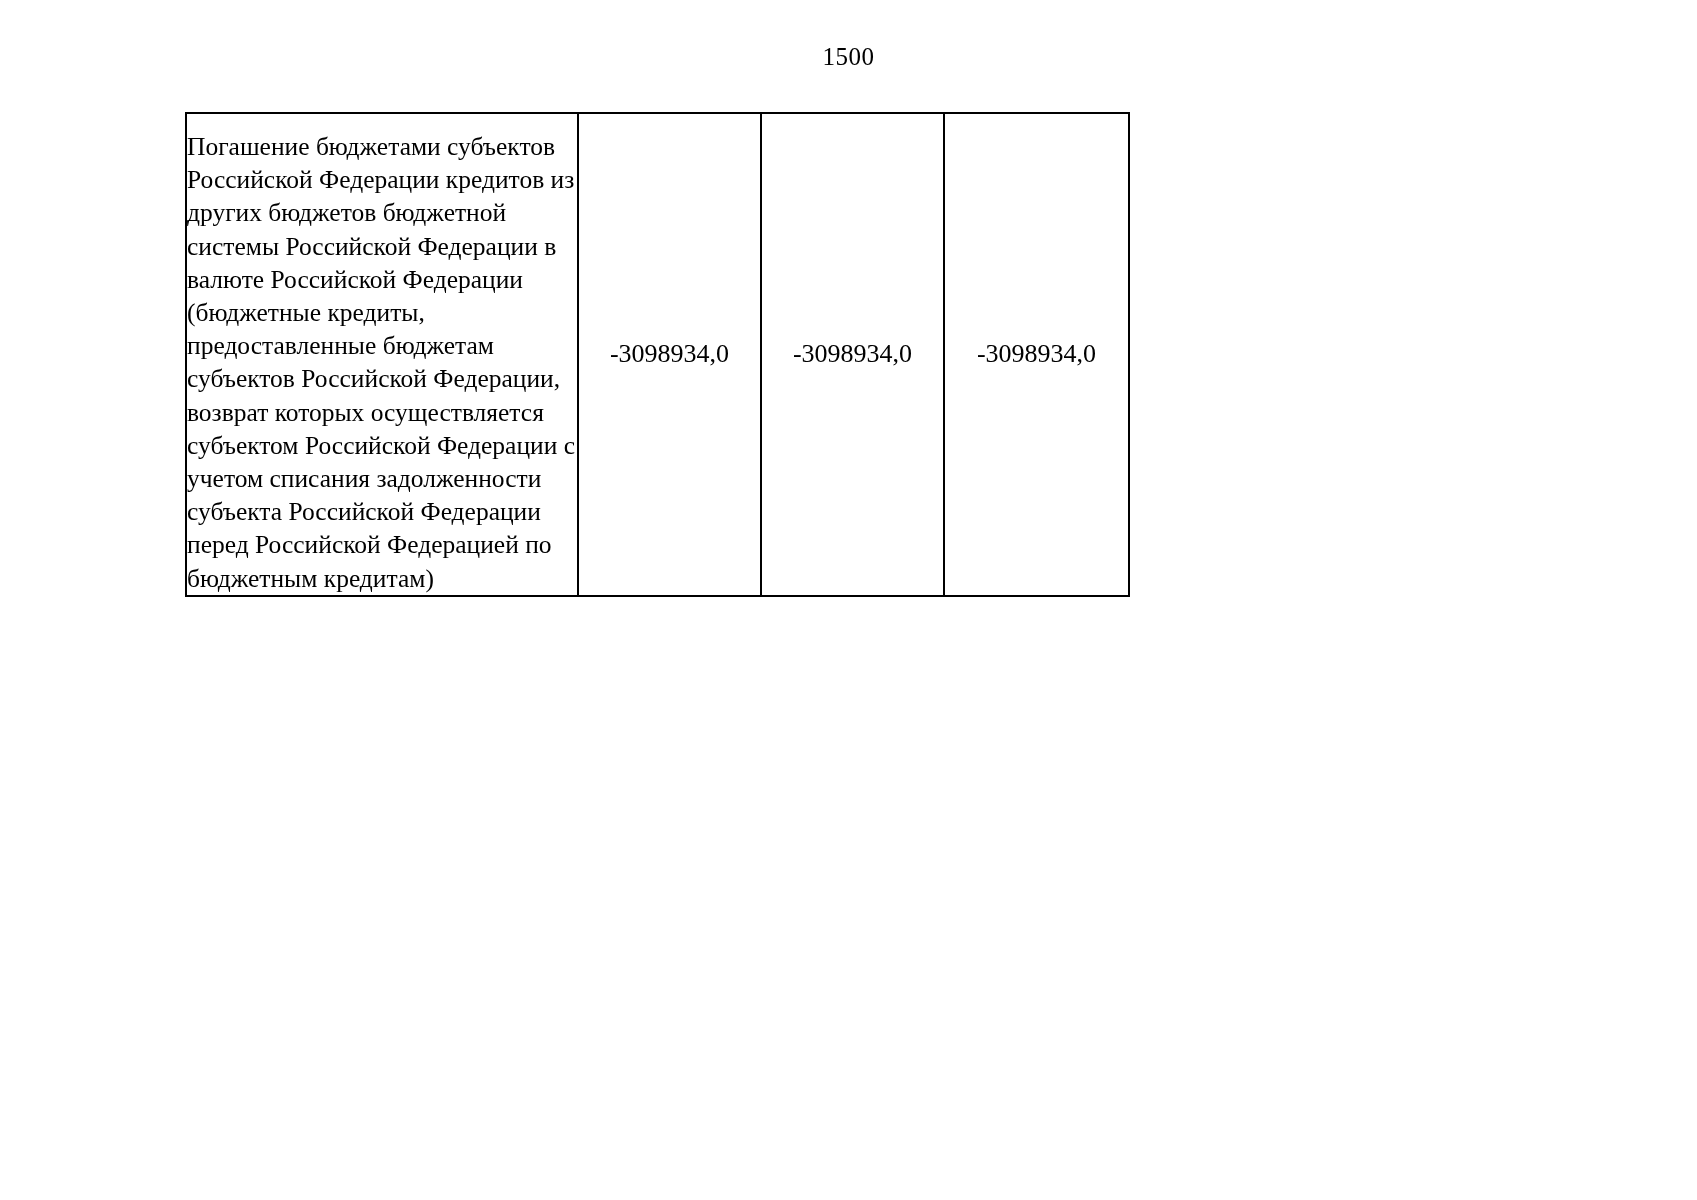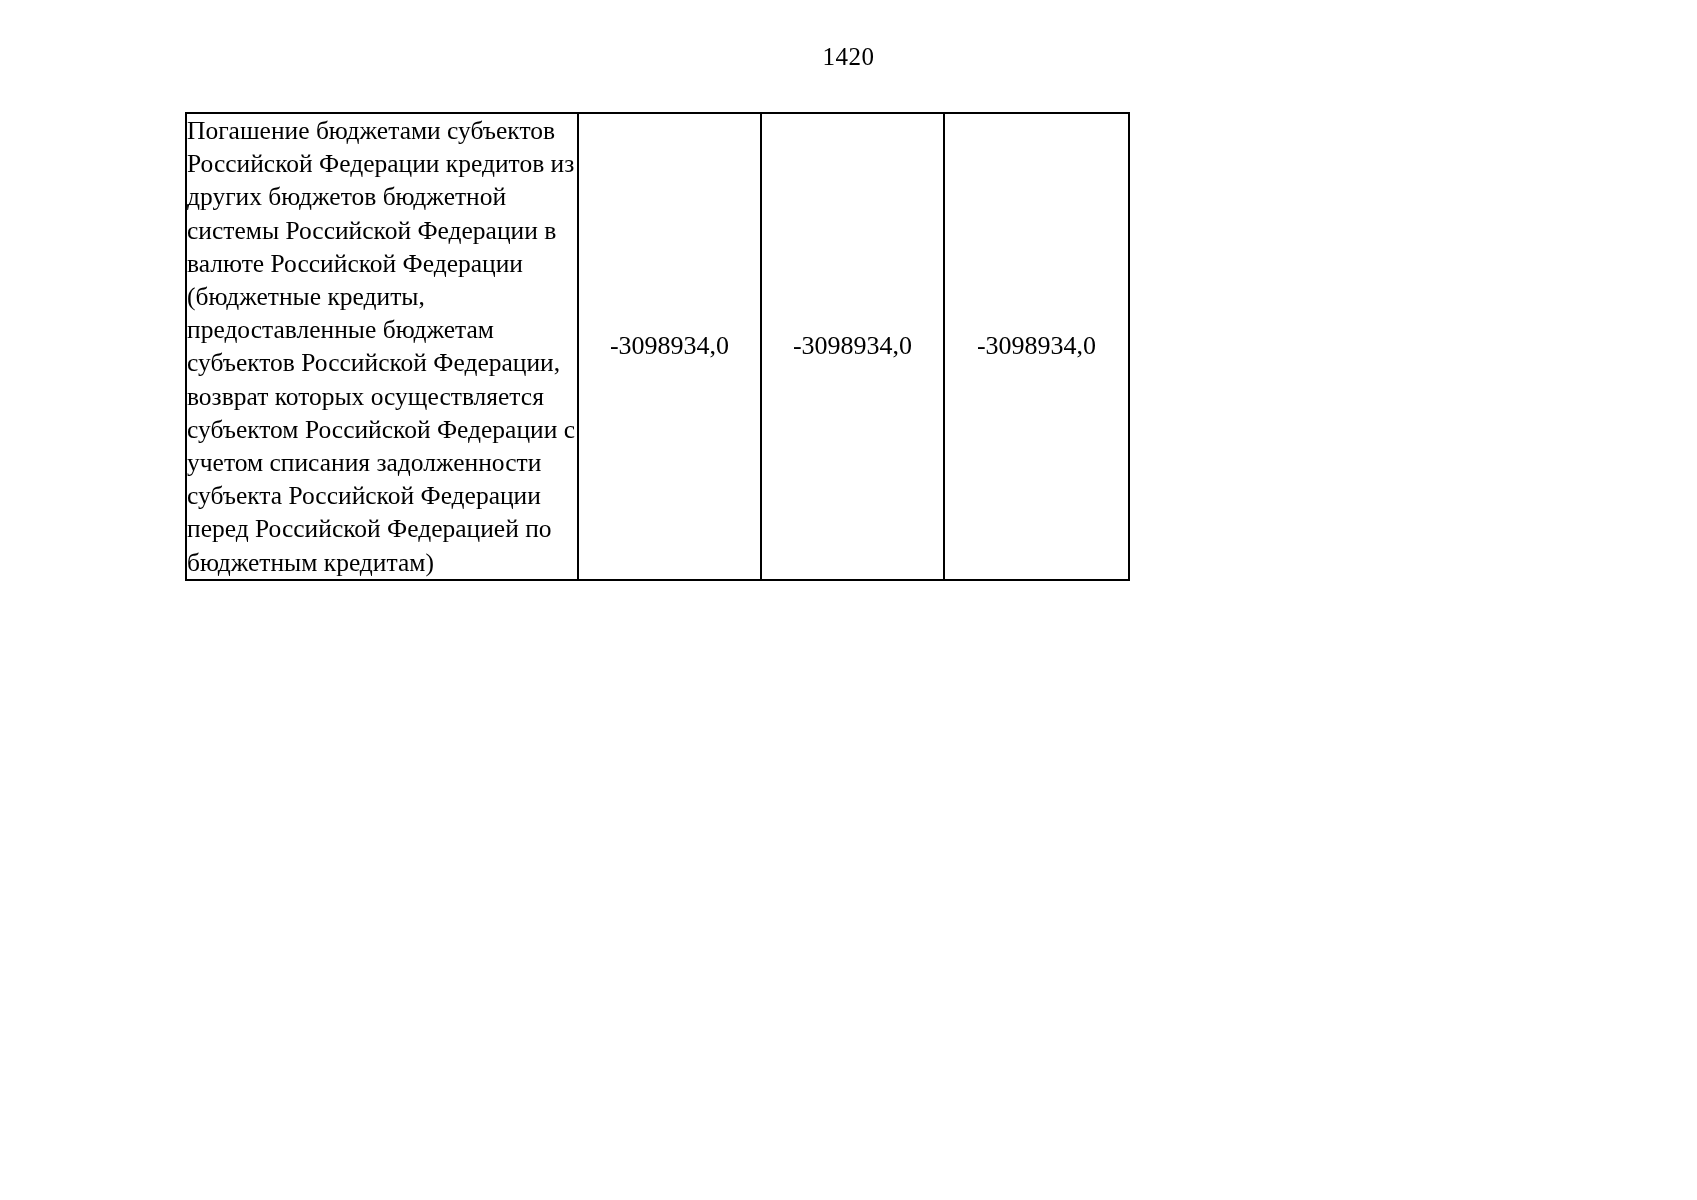--- a/index.html
+++ b/index.html
@@ -63,28 +63,29 @@
     width: 183px;
     text-align: center;
     font-size: 26px;
   }
   .desc-text {
     font-size: 25.5px;
     line-height: 33.2px;
     text-align: left;
     white-space: pre-wrap;
     word-break: normal;
+    margin-top: 16px;
   }
 </style>
 </head>
 <body>
 
 <div class="page">
 
-  <div class="page-number">1420</div>
+  <div class="page-number">1500</div>
 
   <div class="table-wrap">
     <table class="doc-table">
       <tbody>
         <tr>
           <td class="cell-desc">
             <div class="desc-text">Погашение бюджетами субъектов Российской Федерации кредитов из других бюджетов бюджетной системы Российской Федерации в валюте Российской Федерации (бюджетные кредиты, предоставленные бюджетам субъектов Российской Федерации, возврат которых осуществляется субъектом Российской Федерации с учетом списания задолженности субъекта Российской Федерации перед Российской Федерацией по бюджетным кредитам)</div>
           </td>
           <td class="cell-num">-3098934,0</td>
           <td class="cell-num">-3098934,0</td>

